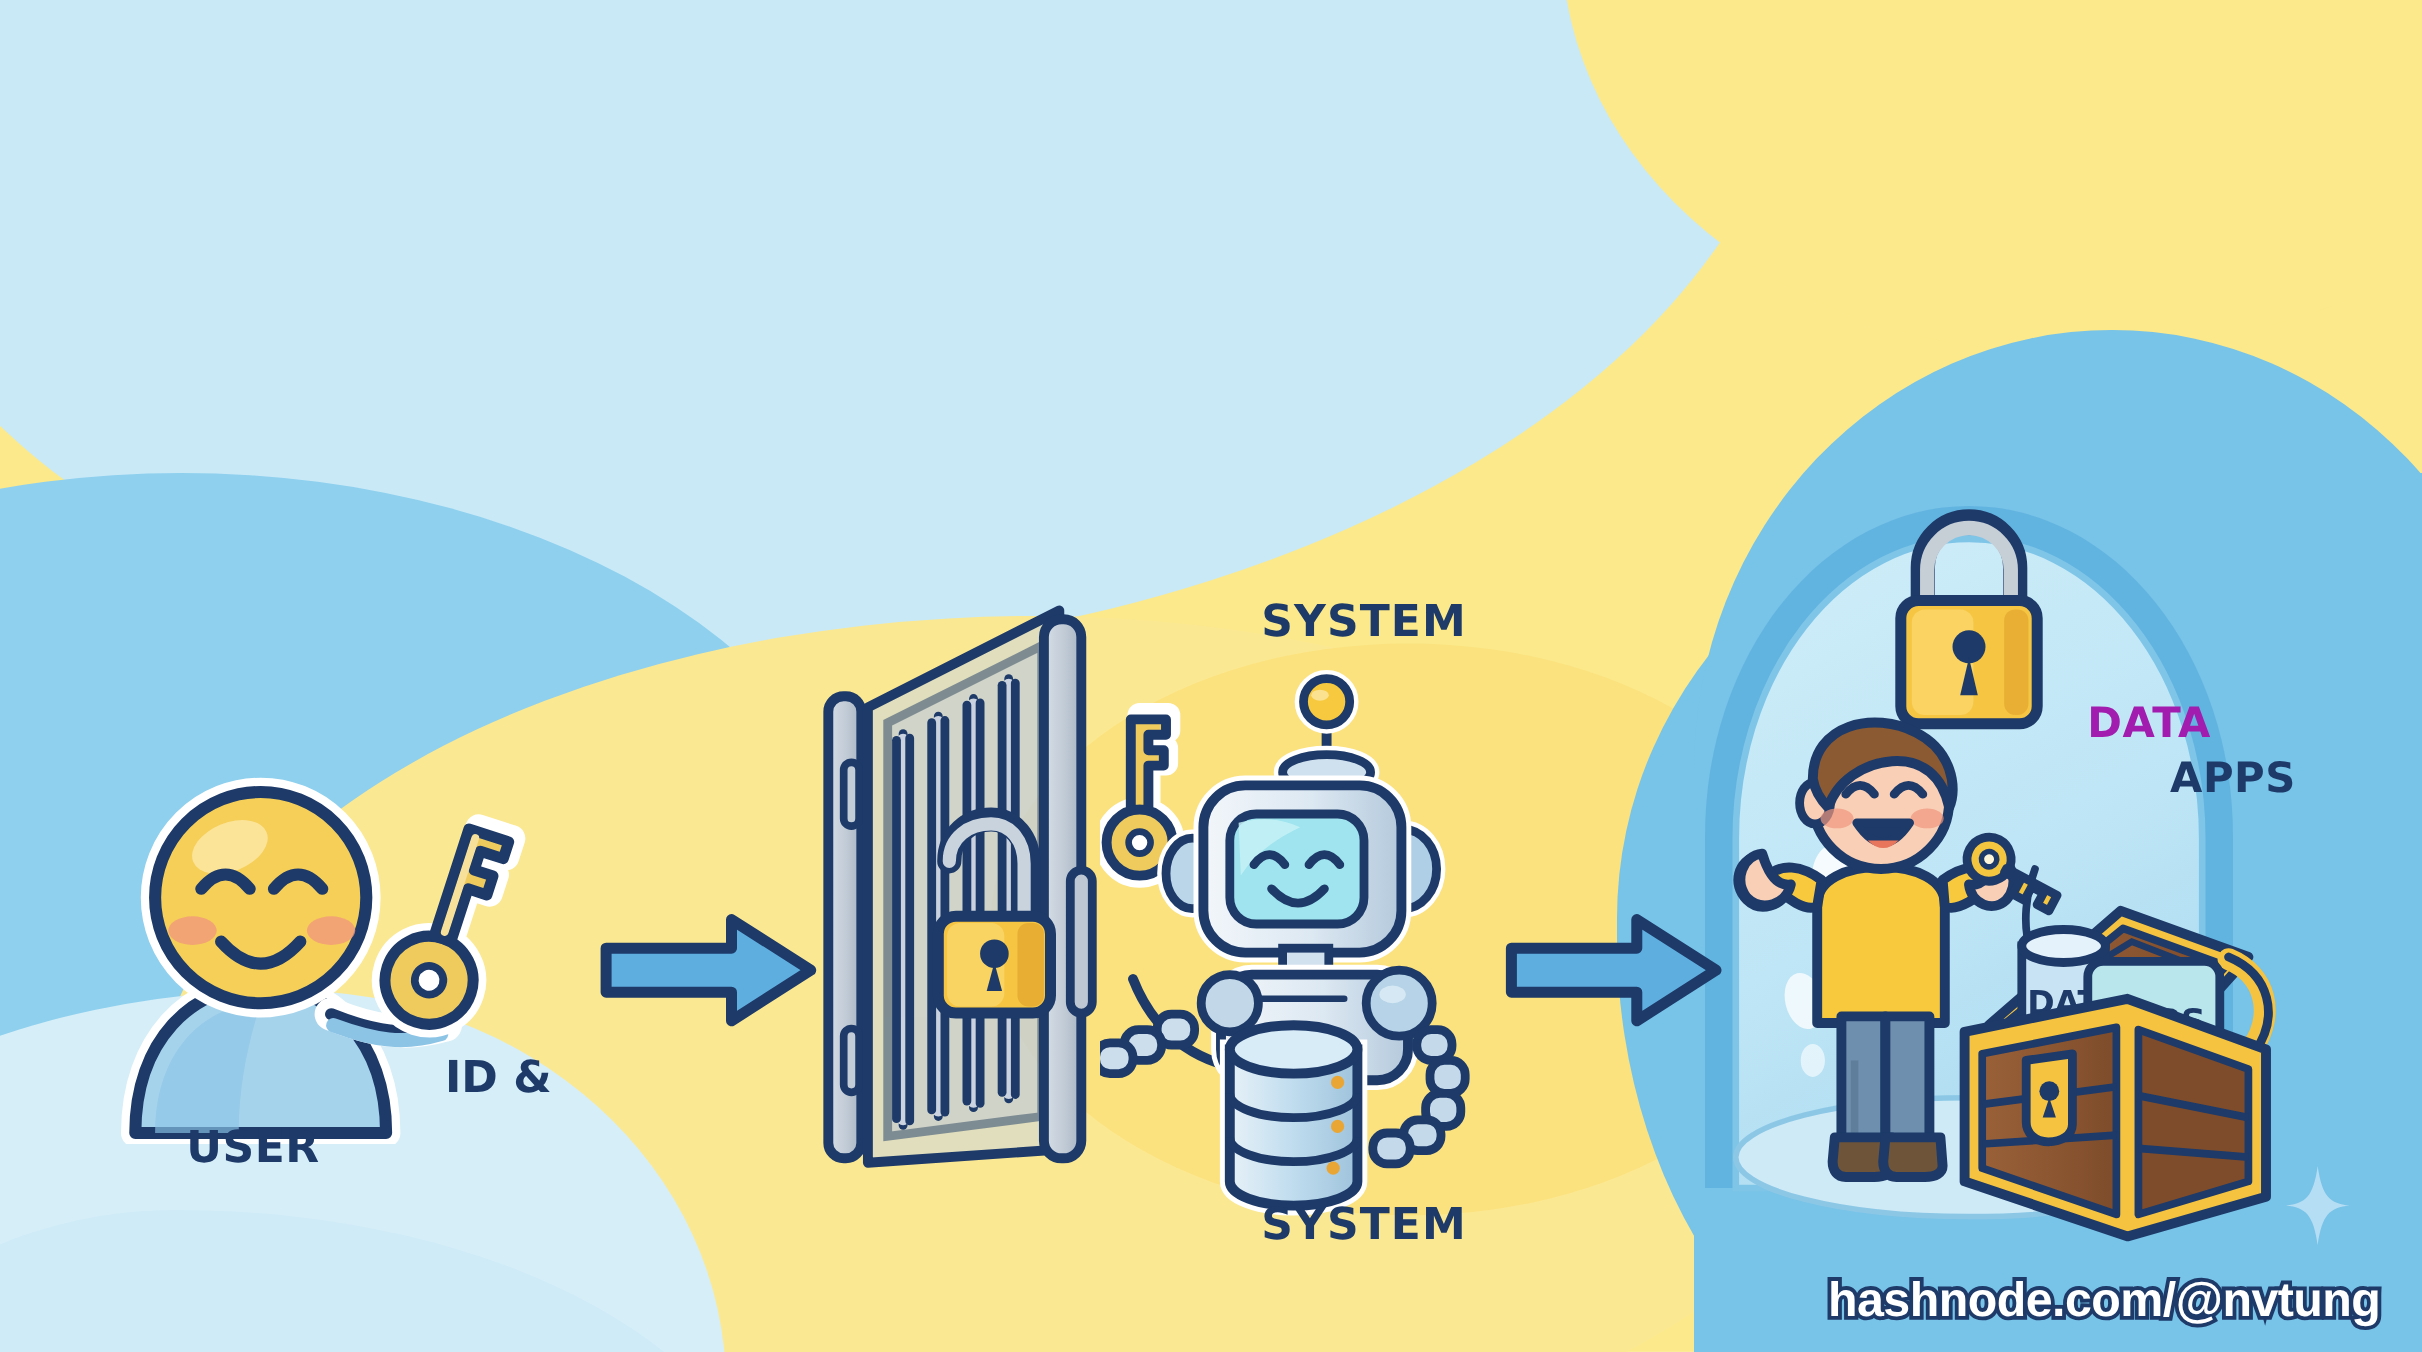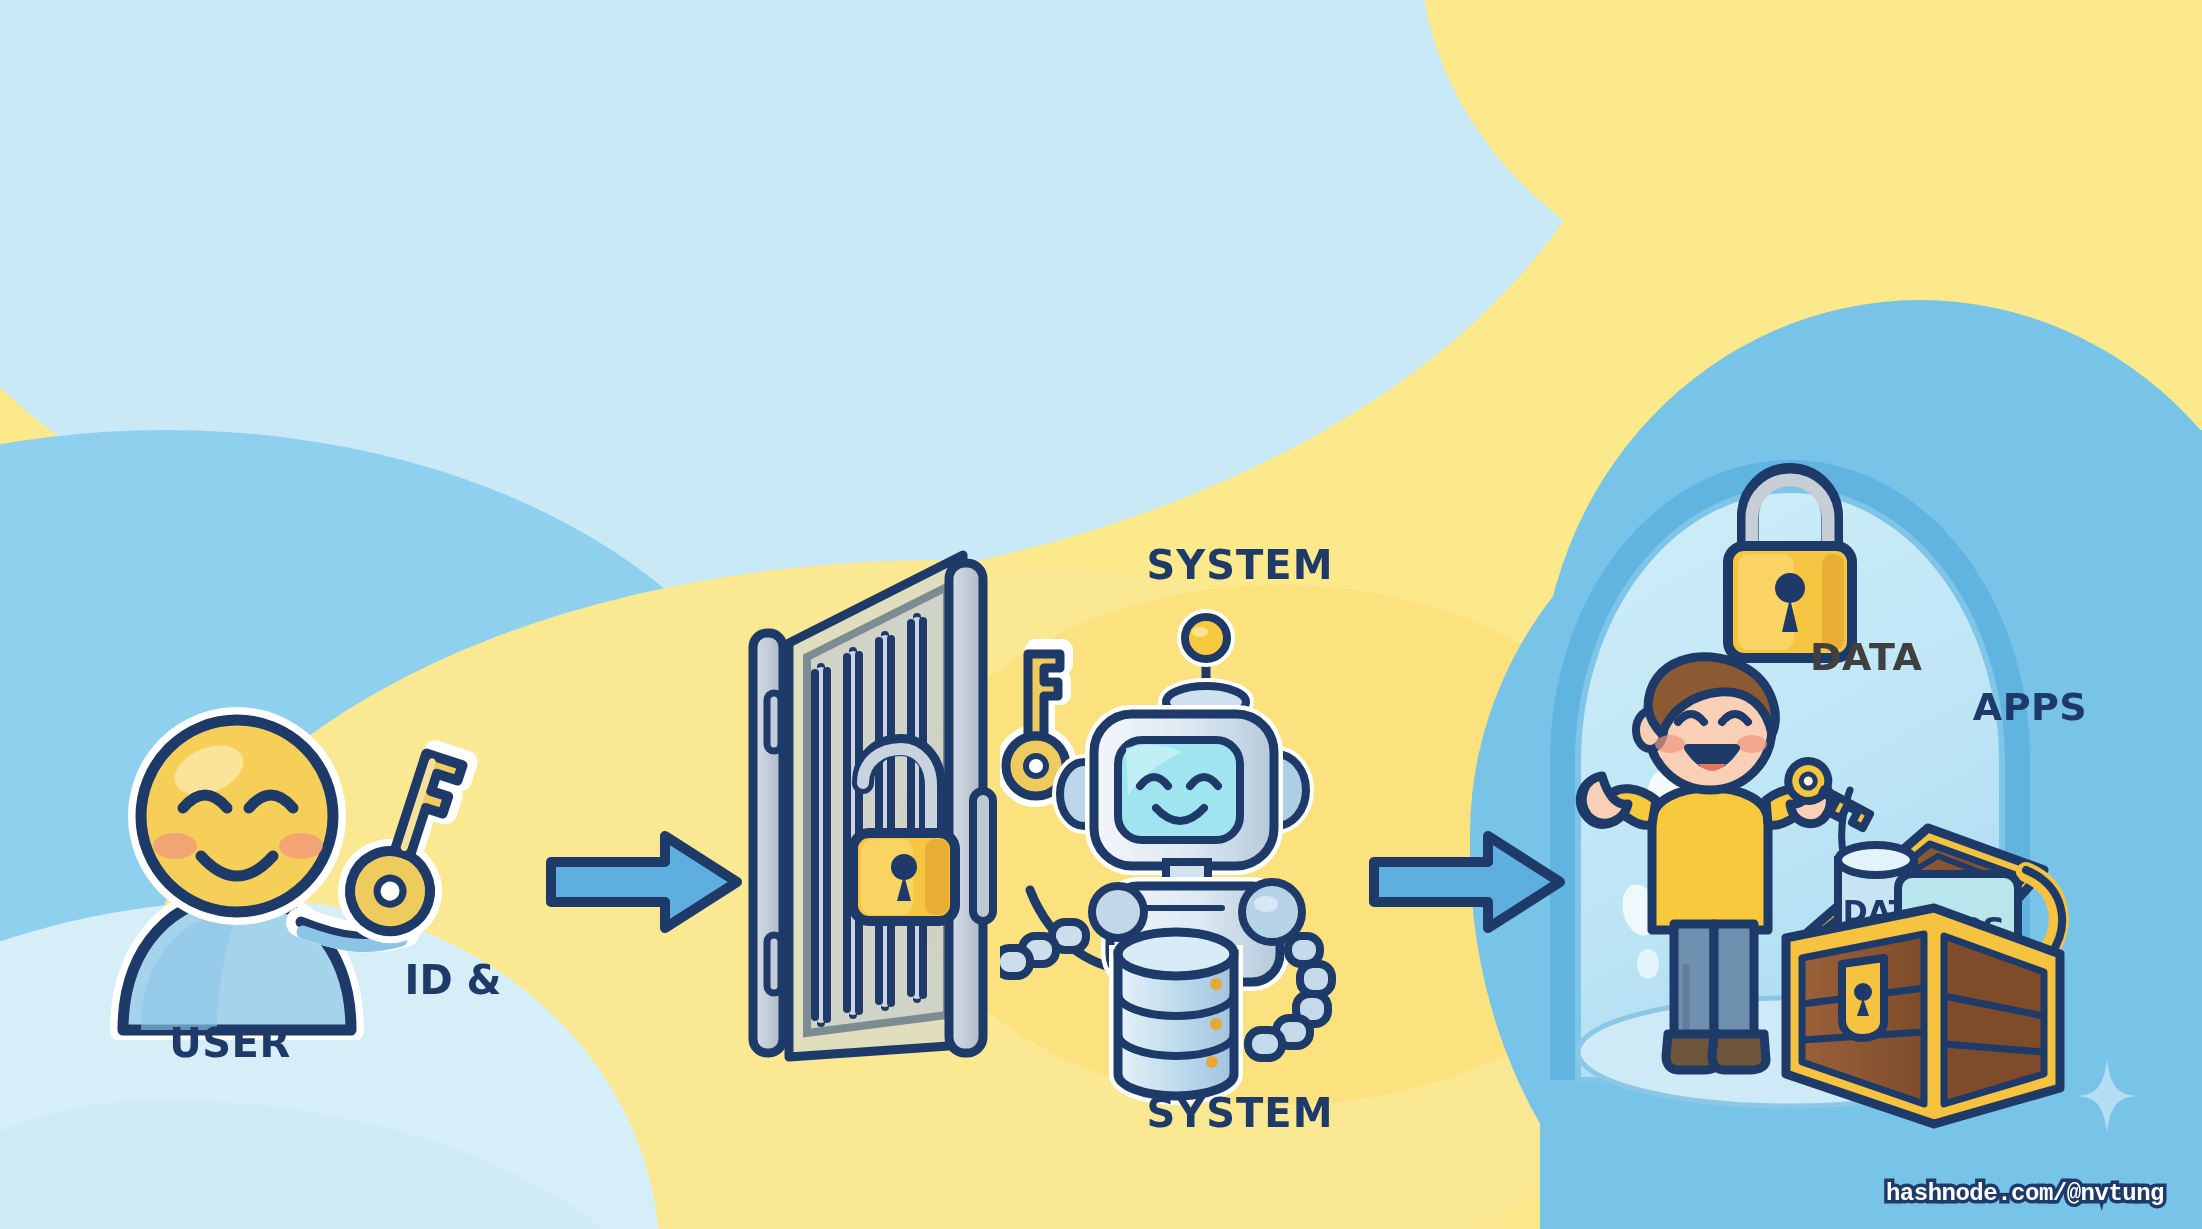--- a/index.html
+++ b/index.html
@@ -141,38 +141,38 @@
     text-align:center;
     font-family:"DejaVu Sans", sans-serif;
     font-weight:bold; font-size:40px; color:#1D3A69;
     letter-spacing:1px; z-index:30;
   }
 
   
   #stage-vault{position:absolute;left:1520px;top:440px;width:660px;height:690px;z-index:22;}
   #label-data{
     position:absolute; left:1810px; top:635px; width:200px;
-    text-align:left;
-    font-family:"DejaVu Sans", sans-serif;
-    font-weight:bold; font-size:38px; color:#404040;
+    text-align:right;
+    font-family:"DejaVu Sans", sans-serif;
+    font-weight:bold; font-size:38px; color:#a21caf;
     letter-spacing:0.5px; z-index:34;
   }
   #label-apps{
     position:absolute; left:1925px; top:685px; width:210px;
     text-align:center;
     font-family:"DejaVu Sans", sans-serif;
     font-weight:bold; font-size:38px; color:#1D3A69;
     letter-spacing:0.5px; z-index:34;
   }
 
   
   #watermark{
     position:absolute; right:38px; bottom:22px;
-    font-family:Liberation Mono, monospace;
-    font-weight:bold; font-size:24px;
+    font-family:Liberation Sans, sans-serif;
+    font-weight:bold; font-size:44px;
     color:#FFFFFF;
     -webkit-text-stroke:7px #1D3A69;
     paint-order:stroke fill;
     letter-spacing:-0.5px;
     z-index:60;
   }
 
   
   #sparkle{position:absolute;left:2078px;top:1060px;width:58px;height:72px;z-index:30;}
 </style>

